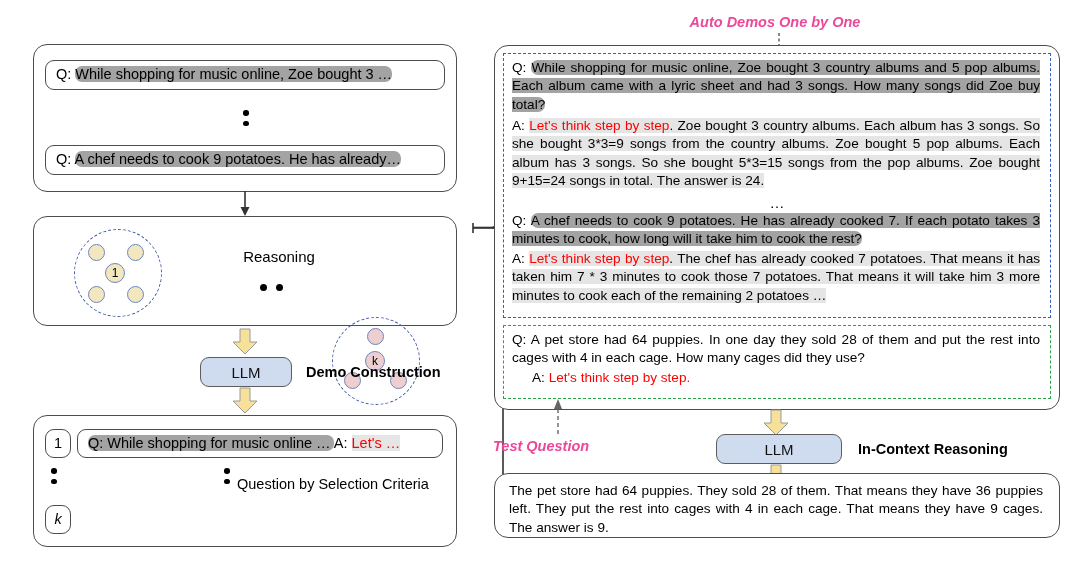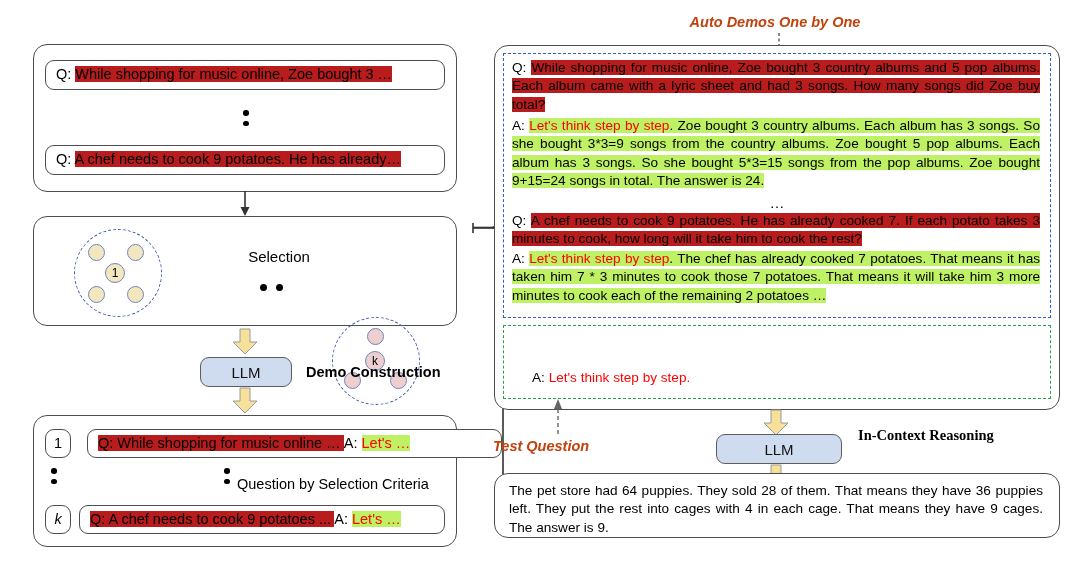--- a/index.html
+++ b/index.html
@@ -5,22 +5,22 @@
   html,body{margin:0;padding:0;background:#ffffff;}
   body{width:1080px;height:566px;position:relative;overflow:hidden;
        font-family:"Liberation Sans","DejaVu Sans",sans-serif;color:#000;}
   .abs{position:absolute;}
 
   
   .panel{border:1.6px solid #4d4d4d;border-radius:14px;background:#fff;box-sizing:border-box;}
   .qbox{border:1.4px solid #4d4d4d;border-radius:9px;background:#fff;box-sizing:border-box;
         display:flex;align-items:center;padding:0 10px;}
   .qtext{font-size:14.5px;line-height:1.35;white-space:nowrap;}
-  .hl-green{background:#b91c1c;}
-  .hl-blue{background:#bef264;}
+  .hl-green{background:#a3a3a3;border-radius:7px;}
+  .hl-blue{background:#e5e5e5;}
   .red{color:#ff0000;}
 
   
   .vdots{display:flex;flex-direction:column;align-items:center;justify-content:center;gap:5px;}
   .vdots i{display:block;width:5.5px;height:5.5px;border-radius:50%;background:#000;}
   .hdots{display:flex;align-items:center;gap:9px;}
   .hdots i{display:block;width:7px;height:7px;border-radius:50%;background:#000;}
 
   
   .cluster{border:1.5px dashed #3f5ca8;border-radius:50%;box-sizing:border-box;position:relative;}
@@ -31,21 +31,21 @@
 
   
   .llm{background:#cfdcef;border:1.4px solid #5d5d5d;border-radius:9px;
        display:flex;align-items:center;justify-content:center;font-size:15px;color:#111;box-sizing:border-box;}
 
   
   .blockarrow{position:absolute;}
 
   
   .bold-lbl{font-weight:bold;font-size:14.5px;}
-  .blue-ital{color:#c2410c;font-weight:bold;font-style:italic;font-size:14.5px;}
+  .blue-ital{color:#ec4899;font-weight:bold;font-style:italic;font-size:14.5px;}
   .plain-lbl{font-size:15px;}
 
   
   .para{font-size:13.6px;line-height:1.36;text-align:justify;}
   .dashbox{border:1.6px dashed #2f5fc4;box-sizing:border-box;padding:5px 7px;}
   .dashbox.green{border-color:#2aa14a;}
   svg{overflow:visible;}
 </style>
 </head>
 <body>
@@ -77,21 +77,21 @@
   <div class="cluster abs" style="left:40px;top:12px;width:88px;height:88px;">
     <div class="node y" style="left:13px;top:14px;width:17px;height:17px;"></div>
     <div class="node y" style="left:52px;top:14px;width:17px;height:17px;"></div>
     <div class="node y" style="left:30px;top:33px;width:20px;height:20px;">
       <span>1</span>
     </div>
     <div class="node y" style="left:13px;top:56px;width:17px;height:17px;"></div>
     <div class="node y" style="left:52px;top:56px;width:17px;height:17px;"></div>
   </div>
 
-  <div class="abs plain-lbl" style="left:185px;top:31px;width:120px;text-align:center;">Selection</div>
+  <div class="abs plain-lbl" style="left:185px;top:31px;width:120px;text-align:center;">Reasoning</div>
   <div class="hdots abs" style="left:226px;top:67px;">
       <i></i>
       <i></i>
     </div>
 
   <div class="cluster abs" style="left:298px;top:12px;width:88px;height:88px;">
     <div class="node p" style="left:34px;top:10px;width:17px;height:17px;"></div>
     <div class="node p" style="left:32px;top:33px;width:20px;height:20px;">
       <span>k</span>
     </div>
@@ -111,43 +111,38 @@
 
 <svg class="abs blockarrow" style="left:232px;top:388px;" width="26" height="26">
   <polygon points="8,0 18,0 18,13 25,13 13,25 1,13 8,13" fill="#f7e09a" stroke="#9a9a9a" stroke-width="1"></polygon>
 </svg>
 
 <div class="panel abs" style="left:33px;top:415px;width:424px;height:132px;">
 
   <div class="qbox abs" style="left:11px;top:13px;width:26px;height:29px;justify-content:center;padding:0;">
     <span class="qtext">1</span>
   </div>
-  <div class="qbox abs" style="left:53px;top:13px;width:415px;height:29px;">
+  <div class="qbox abs" style="left:43px;top:13px;width:366px;height:29px;">
     <span class="qtext">
       <span class="hl-green">Q: While shopping for music online … </span><span>A: </span><span class="hl-blue red">Let's …</span>
     </span>
   </div>
 
   <div class="vdots abs" style="left:17px;top:52px;">
       <i></i>
       <i></i>
     </div>
   <div class="vdots abs" style="left:190px;top:52px;">
       <i></i>
       <i></i>
     </div>
   <div class="abs plain-lbl" style="left:203px;top:60px;font-size:14.5px;">Question by Selection Criteria</div>
 
   <div class="qbox abs" style="left:11px;top:89px;width:26px;height:29px;justify-content:center;padding:0;">
     <span class="qtext" style="font-style:italic;">k</span>
-  </div>
-  <div class="qbox abs" style="left:45px;top:89px;width:366px;height:29px;">
-    <span class="qtext">
-      <span class="hl-green">Q: A chef needs to cook 9 potatoes ... </span><span>A: </span><span class="hl-blue red">Let's …</span>
-    </span>
   </div>
 </div>
 
 <svg class="abs" style="left:455px;top:218px;" width="60" height="266">
   <path d="M 48 262 L 48 10 L 40 10" fill="none" stroke="#333" stroke-width="1.6"></path>
   <path d="M 40 10 L 18 10 L 18 5 L 18 15 L 18 10 L 36 10" fill="none" stroke="#333" stroke-width="1.6"></path>
   <path d="M 18 5 L 18 5" fill="none" stroke="#333" stroke-width="1.6"></path>
   <polygon points="46,5 37,9.5 46,14" fill="#333" transform="translate(-1,0)"></polygon>
   <line x1="18" y1="9.5" x2="40" y2="9.5" stroke="#333" stroke-width="1.6"></line>
 </svg>
@@ -176,39 +171,42 @@
   <div class="para abs" style="left:8px;top:158px;width:528px;">
     <span>Q: </span><span class="hl-green">A chef needs to cook 9 potatoes. He has already cooked 7. If each potato takes 3 minutes to cook, how long will it take him to cook the rest?</span>
   </div>
 
   <div class="para abs" style="left:8px;top:196px;width:528px;">
     <span>A: </span><span class="hl-blue red">Let's think step by step</span><span class="hl-blue">. The chef has already cooked 7 potatoes. That means it has taken him 7 * 3 minutes to cook those 7 potatoes. That means it will take him 3 more minutes to cook each of the remaining 2 potatoes …</span>
   </div>
 </div>
 
 <div class="dashbox green abs" style="left:503px;top:325px;width:548px;height:74px;">
+  <div class="para abs" style="left:8px;top:5px;width:528px;">
+    <span>Q: </span><span>A pet store had 64 puppies. In one day they sold 28 of them and put the rest into cages with 4 in each cage. How many cages did they use?</span>
+  </div>
   <div class="para abs" style="left:8px;top:43px;width:528px;margin-left:20px;">
     <span>A: </span><span class="red">Let's think step by step.</span>
   </div>
 </div>
 
 <svg class="abs" style="left:552px;top:398px;" width="14" height="36">
   <line x1="6" y1="36" x2="6" y2="10" stroke="#666" stroke-width="1.4" stroke-dasharray="4,3"></line>
   <polygon points="6,1 2,11 10,11" fill="#666"></polygon>
 </svg>
 <div class="abs blue-ital" style="left:493px;top:438px;">Test Question</div>
 
 <svg class="abs blockarrow" style="left:763px;top:410px;" width="26" height="26">
   <polygon points="8,0 18,0 18,13 25,13 13,25 1,13 8,13" fill="#f7e09a" stroke="#9a9a9a" stroke-width="1"></polygon>
 </svg>
 
 <div class="llm abs" style="left:716px;top:434px;width:126px;height:30px;">
   <span>LLM</span>
 </div>
-<div class="abs bold-lbl" style="left:858px;top:427px;font-family:Liberation Serif, serif;">In-Context Reasoning</div>
+<div class="abs bold-lbl" style="left:858px;top:441px;">In-Context Reasoning</div>
 
 <svg class="abs blockarrow" style="left:763px;top:465px;" width="26" height="26">
   <polygon points="8,0 18,0 18,13 25,13 13,25 1,13 8,13" fill="#f7e09a" stroke="#9a9a9a" stroke-width="1"></polygon>
 </svg>
 
 <div class="panel abs" style="left:494px;top:473px;width:566px;height:65px;">
   <div class="para abs" style="left:14px;top:8px;width:534px;">The pet store had 64 puppies. They sold 28 of them. That means they have 36 puppies left. They put the rest into cages with 4 in each cage. That means they have 9 cages. The answer is 9.</div>
 </div>
 
 </body></html>

